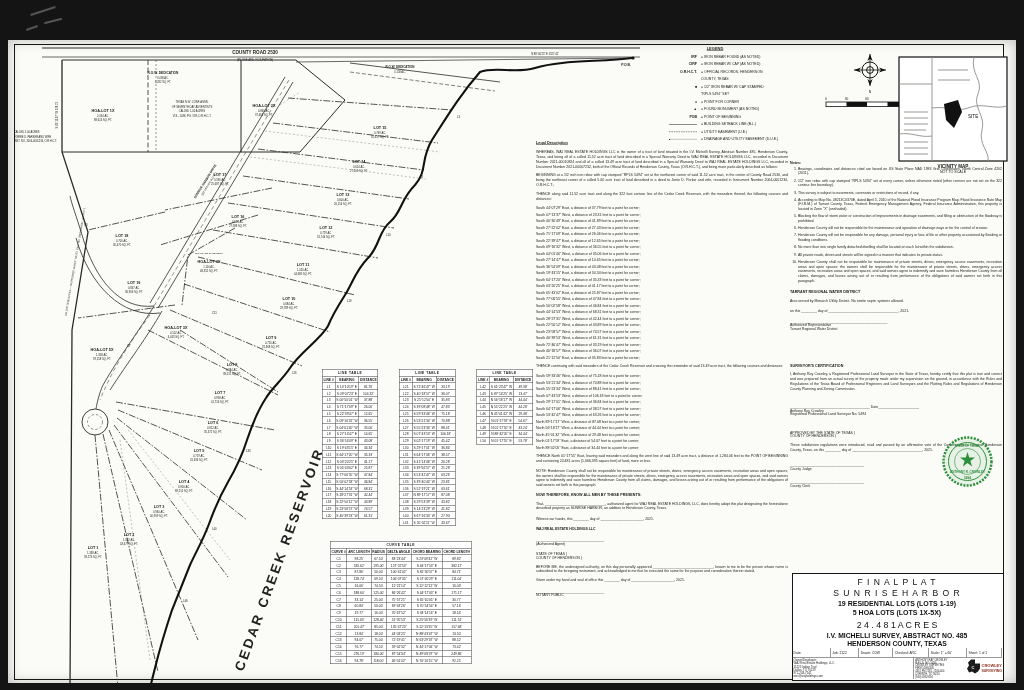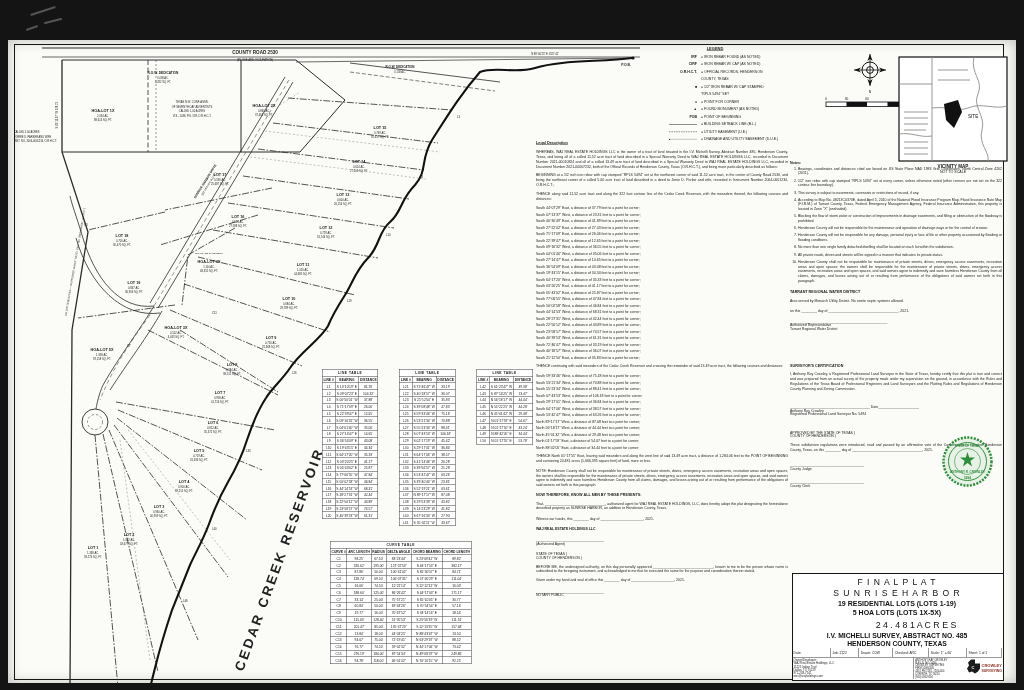--- a/index.html
+++ b/index.html
@@ -964,21 +964,21 @@
           </table>
         </div>
     </div>
   </div>
 
   <div class="tb-box" style="left:792px;top:573px;width:210px;height:106px;background:#fff;"></div>
   <div class="tb-line" style="top:577px;font-size:8.6px;letter-spacing:1px;">F I N A L   P L A T</div>
   <div class="tb-line" style="top:588px;font-size:8.6px;letter-spacing:1px;">S U N R I S E   H A R B O R</div>
   <div class="tb-line" style="top:599.5px;font-size:7px;font-weight:bold;">19 RESIDENTIAL LOTS (LOTS 1-19)</div>
   <div class="tb-line" style="top:608.5px;font-size:7px;font-weight:bold;">5 HOA LOTS (LOTS 1X-5X)</div>
-  <div class="tb-line" style="top:620px;font-size:8.8px;padding-left:19px;">2 4 . 4 8 1   A C R E S</div>
+  <div class="tb-line" style="top:620px;font-size:8.8px;">2 4 . 4 8 1   A C R E S</div>
   <div class="tb-line" style="top:631.5px;font-size:6.8px;font-weight:bold;">I.V. MICHELLI SURVEY, ABSTRACT NO. 485</div>
   <div class="tb-line" style="top:640px;font-size:6.8px;font-weight:bold;">HENDERSON COUNTY, TEXAS</div>
 
   <div class="scaled-box" style="left:792px;top:648px;width:210px;height:31px;">
     <div class="scaled-inner" style="width:420px;height:62px;">
       <div class="meta-row" id="meta-row">
           <div class="meta-cell" style="width: 78px; font-size: 6.6px;">Date:</div>
           <div class="meta-cell" style="width: 56px; font-size: 6.6px;">Job: 2122</div>
           <div class="meta-cell" style="width: 68px; font-size: 6.6px;">Drawn: CDW</div>
           <div class="meta-cell" style="width: 72px; font-size: 6.6px;">Checked: ARC</div>

